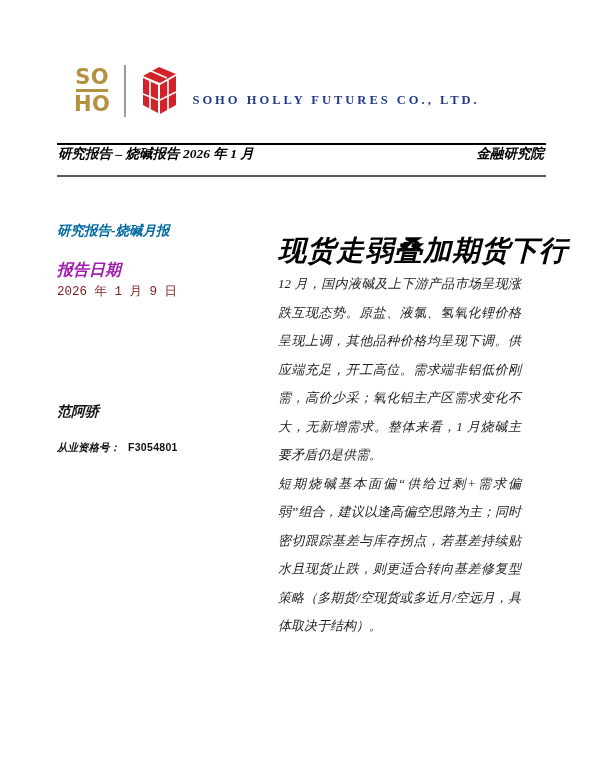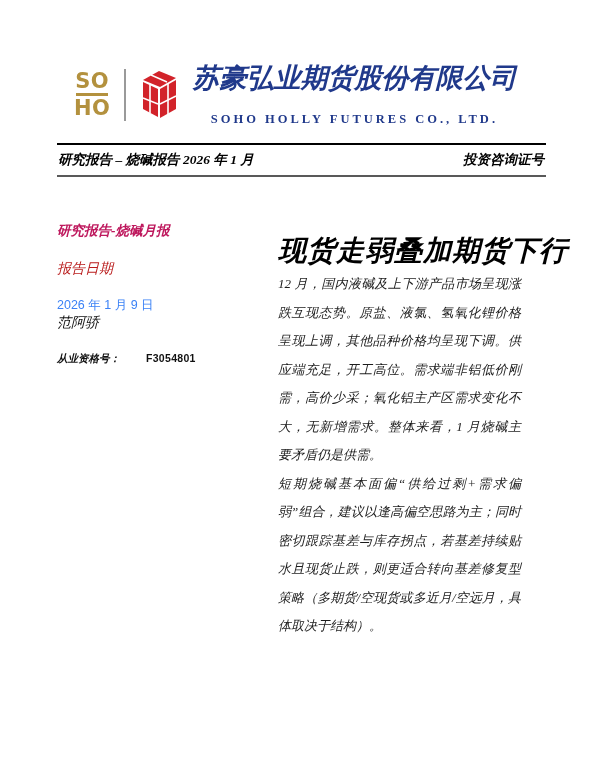--- a/index.html
+++ b/index.html
@@ -42,45 +42,45 @@
     font-family: "Liberation Serif", serif;
     font-weight: 700; font-size: 12.5px; letter-spacing: 3px;
     color: #20398b; margin-top: 18px; white-space: nowrap;
   }
 
   
   .header-band {
     position: absolute; left: 57px; top: 143px; width: 489px; height: 34px;
     border-top: 2px solid #000000;
     border-bottom: 2px solid #595959;
-    display: flex; align-items: center; justify-content: space-between;
+    display: flex; align-items: flex-start; justify-content: space-between;
     padding: 0 2px 0 1px;
   }
   .header-band .band-text {
     font-family: "Liberation Serif", serif;
     font-weight: 700; font-style: italic; font-size: 13.5px;
     color: #000000; white-space: nowrap;
   }
 
   
   .left-col {
     position: absolute; left: 57px; top: 222px; width: 205px;
   }
   .kai { font-family: "Liberation Serif", serif; font-style: italic; }
-  .report-type { font-size: 13.5px; font-weight: 700; color: #be185d; }
-  .date-label  { font-size: 14px;   font-weight: 400; color: #b91c1c; margin-top: 20px; }
-  .date-value  { font-size: 12.5px; font-weight: 400; color: #3b82f6; margin-top: 19px; font-style: normal; font-family: Liberation Sans, sans-serif; }
-  .analyst-name { font-size: 14px; font-weight: 400; color: #111; }
+  .report-type { font-size: 13.5px; font-weight: 700; color: #0369a1; }
+  .date-label  { font-size: 16px;   font-weight: 700; color: #a21caf; margin-top: 20px; }
+  .date-value  { font-size: 12.5px; font-weight: 400; color: #7f1d1d; margin-top: 2px; font-style: normal; font-family: Liberation Mono, monospace; }
+  .analyst-name { font-size: 14px; font-weight: 700; color: #111; margin-top: 103px; }
   .cred-block { margin-top: 17px; }
-  .cred-line { display: flex; align-items: baseline; line-height: 19px; gap: 10px; }
+  .cred-line { display: flex; align-items: baseline; line-height: 19px; }
   .cred-label { font-size: 10.5px; font-weight: 700; color: #111; }
   .cred-value {
     font-size: 10.5px; font-weight: 700; color: #111;
     font-family: "Liberation Sans", sans-serif; font-style: normal;
-    margin-left: 16px; letter-spacing: 0.3px;
+    margin-left: 8px; letter-spacing: 0.3px;
   }
 
   
   .article {
     position: absolute; left: 278px; top: 232px; width: 243px;
   }
   .article-title {
     font-size: 28px; font-weight: 700; color: #000;
     letter-spacing: 1px; white-space: nowrap;
   }
@@ -111,28 +111,27 @@
       <polygon points="22,21 38,12 38,41 22,50" fill="#d2232a"></polygon>
 
       <line x1="12" y1="17" x2="12" y2="45" stroke="#ffffff" stroke-width="1.6"></line>
       <line x1="30" y1="16" x2="30" y2="46" stroke="#ffffff" stroke-width="1.6"></line>
       <line x1="5" y1="30" x2="20" y2="36" stroke="#ffffff" stroke-width="1.4"></line>
       <line x1="22" y1="36" x2="38" y2="28" stroke="#ffffff" stroke-width="1.4"></line>
       <line x1="13" y1="7" x2="29" y2="14" stroke="#ffffff" stroke-width="1.4"></line>
     </svg>
   </div>
   <div class="company-names">
-    <div class="company-cn">苏豪弘业期货股份有限公司</div>
     <div class="company-en">SOHO HOLLY FUTURES CO., LTD.</div>
   </div>
 </div>
 
 <div class="header-band">
   <span class="band-text">研究报告 – 烧碱报告 2026 年 1 月</span>
-  <span class="band-text">投资咨询证号</span>
+  <span class="band-text">金融研究院</span>
 </div>
 
 <div class="left-col">
   <div class="report-type kai">研究报告-烧碱月报</div>
   <div class="date-label kai">报告日期</div>
   <div class="date-value">2026 年 1 月 9 日</div>
   <div class="analyst-name kai">范阿骄</div>
   <div class="cred-block">
     <div class="cred-line">
       <span class="cred-label kai">从业资格号：</span>

